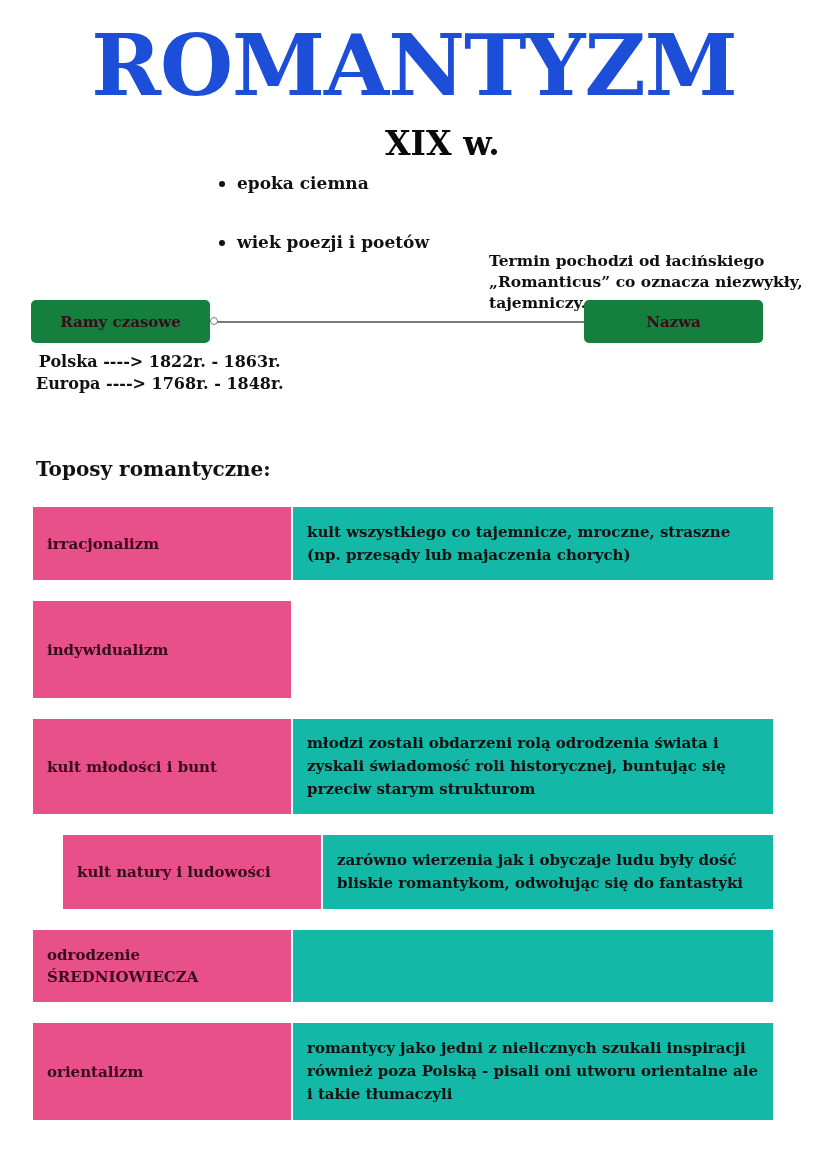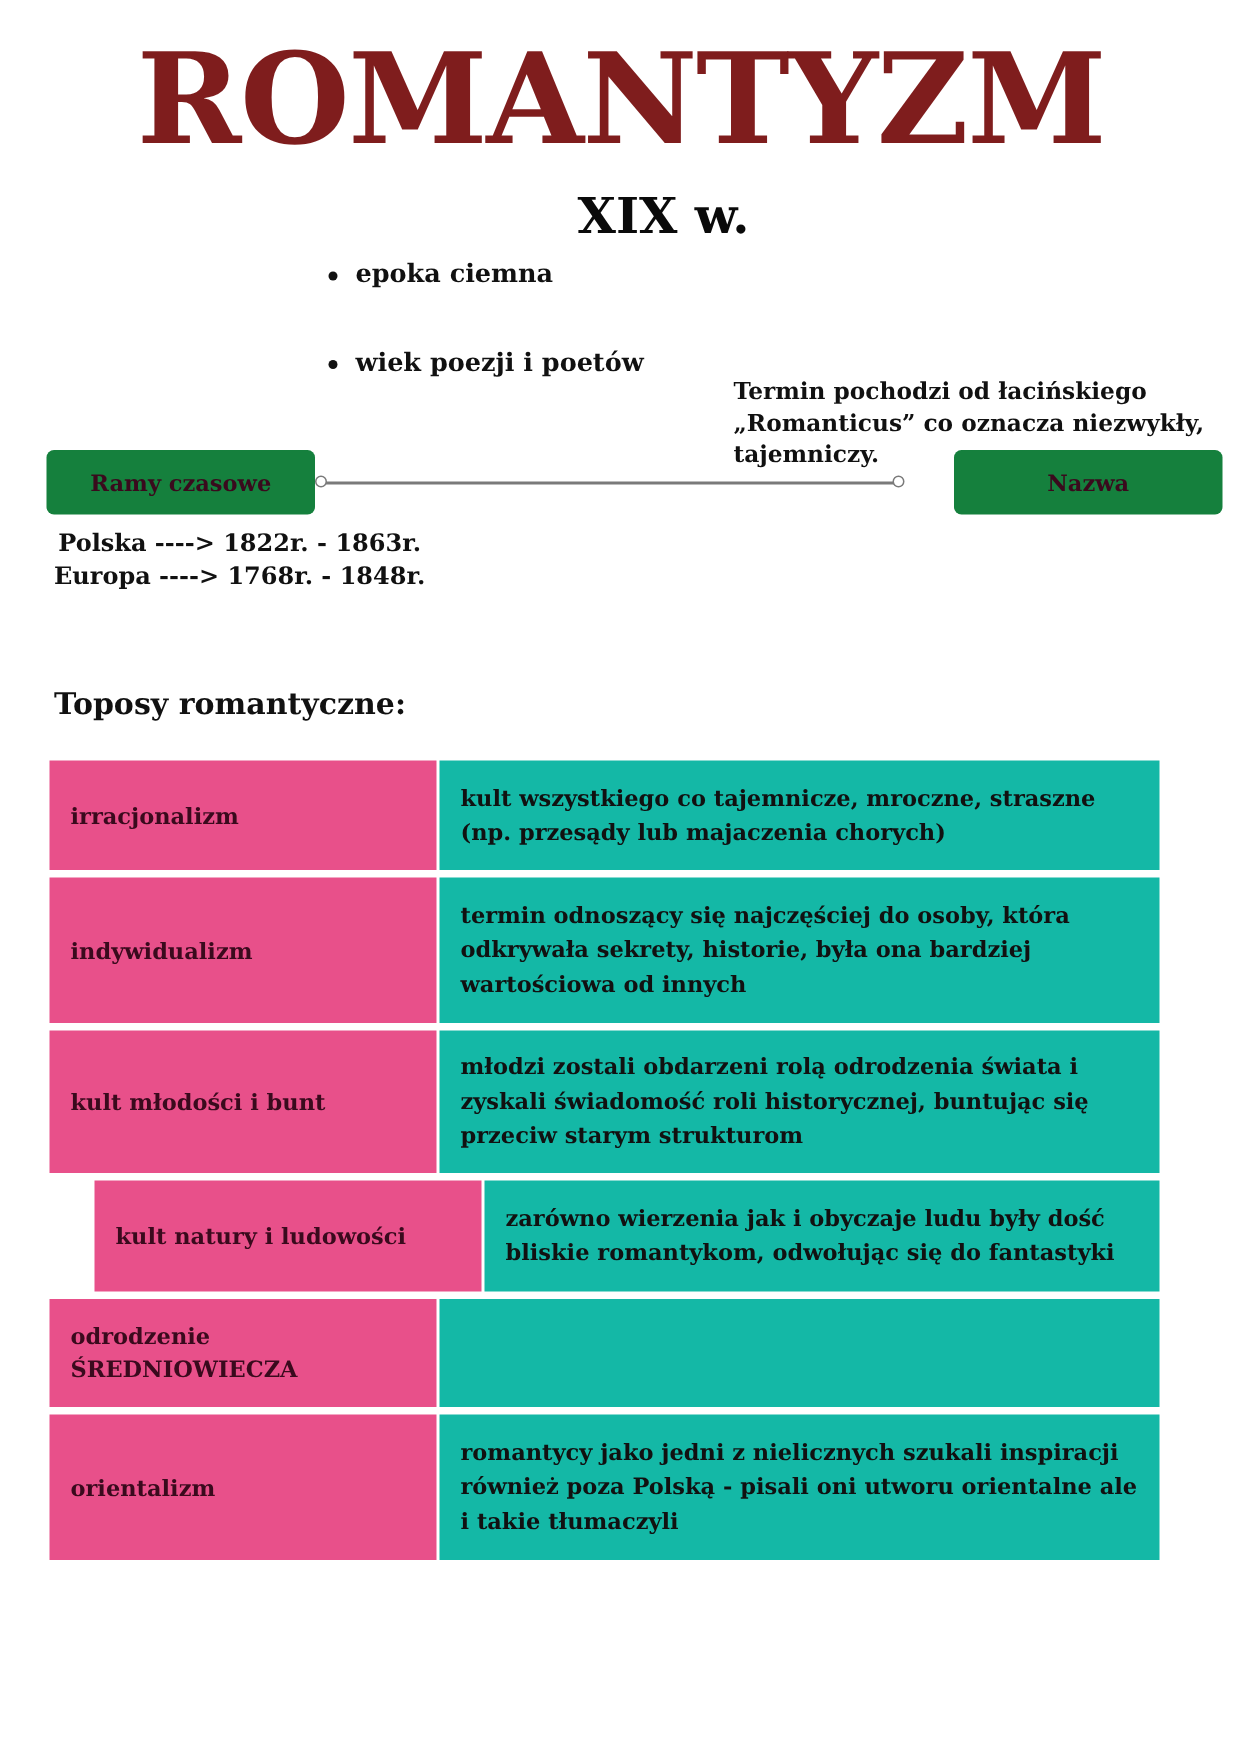--- a/index.html
+++ b/index.html
@@ -19,21 +19,21 @@
       position: absolute;
       left: 0;
       width: 828px;
       top: 18px;
       text-align: center;
       font-family: "DejaVu Serif", serif;
       font-weight: bold;
       font-size: 84px;
       line-height: 96px;
       letter-spacing: -1px;
-      color: #7f1d1d;
+      color: #1d4ed8;
       margin: 0;
     }
     .bullets {
       position: absolute;
       left: 217px;
       top: 138px;
       margin: 0;
       padding: 0;
       list-style: none;
     }
@@ -70,21 +70,21 @@
       border-radius: 5px;
       color: #3a0a1d;
       font-size: 15px;
       font-weight: bold;
       display: flex;
       align-items: center;
       justify-content: center;
       box-sizing: border-box;
     }
     .pill-left { left: 31px; top: 300px; width: 179px; height: 43px; }
-    .pill-right { left: 636px; top: 300px; width: 179px; height: 43px; }
+    .pill-right { left: 584px; top: 300px; width: 179px; height: 43px; }
     .connector {
       position: absolute;
       left: 214px;
       top: 321px;
       width: 385px;
       height: 2px;
       background: #7a7a7a;
     }
     .node {
       position: absolute;
@@ -127,21 +127,21 @@
       line-height: 28px;
       color: #111;
     }
     .topoi-table {
       position: absolute;
       left: 33px;
       top: 507px;
       width: 740px;
       display: flex;
       flex-direction: column;
-      gap: 5px;
+      gap: 21px;
     }
     .topoi-row {
       display: flex;
       gap: 2px;
     }
     .topoi-term {
       width: 258px;
       flex: 0 0 258px;
       background: #e8508a;
       color: #3a0a1d;
@@ -212,21 +212,20 @@
 
 <h2 class="section-heading">Toposy romantyczne:</h2>
 
 <div class="topoi-table">
   <div class="topoi-row r1">
     <div class="topoi-term">irracjonalizm</div>
     <div class="topoi-desc">kult wszystkiego co tajemnicze, mroczne, straszne (np. przesądy lub majaczenia chorych)</div>
   </div>
   <div class="topoi-row r2">
     <div class="topoi-term">indywidualizm</div>
-    <div class="topoi-desc">termin odnoszący się najczęściej do osoby, która odkrywała sekrety, historie, była ona bardziej wartościowa od innych</div>
   </div>
   <div class="topoi-row r3">
     <div class="topoi-term">kult młodości i bunt</div>
     <div class="topoi-desc">młodzi zostali obdarzeni rolą odrodzenia świata i zyskali świadomość roli historycznej, buntując się przeciw starym strukturom</div>
   </div>
   <div class="topoi-row r4">
     <div class="topoi-term">kult natury i ludowości</div>
     <div class="topoi-desc">zarówno wierzenia jak i obyczaje ludu były dość bliskie romantykom, odwołując się do fantastyki</div>
   </div>
   <div class="topoi-row r5">

